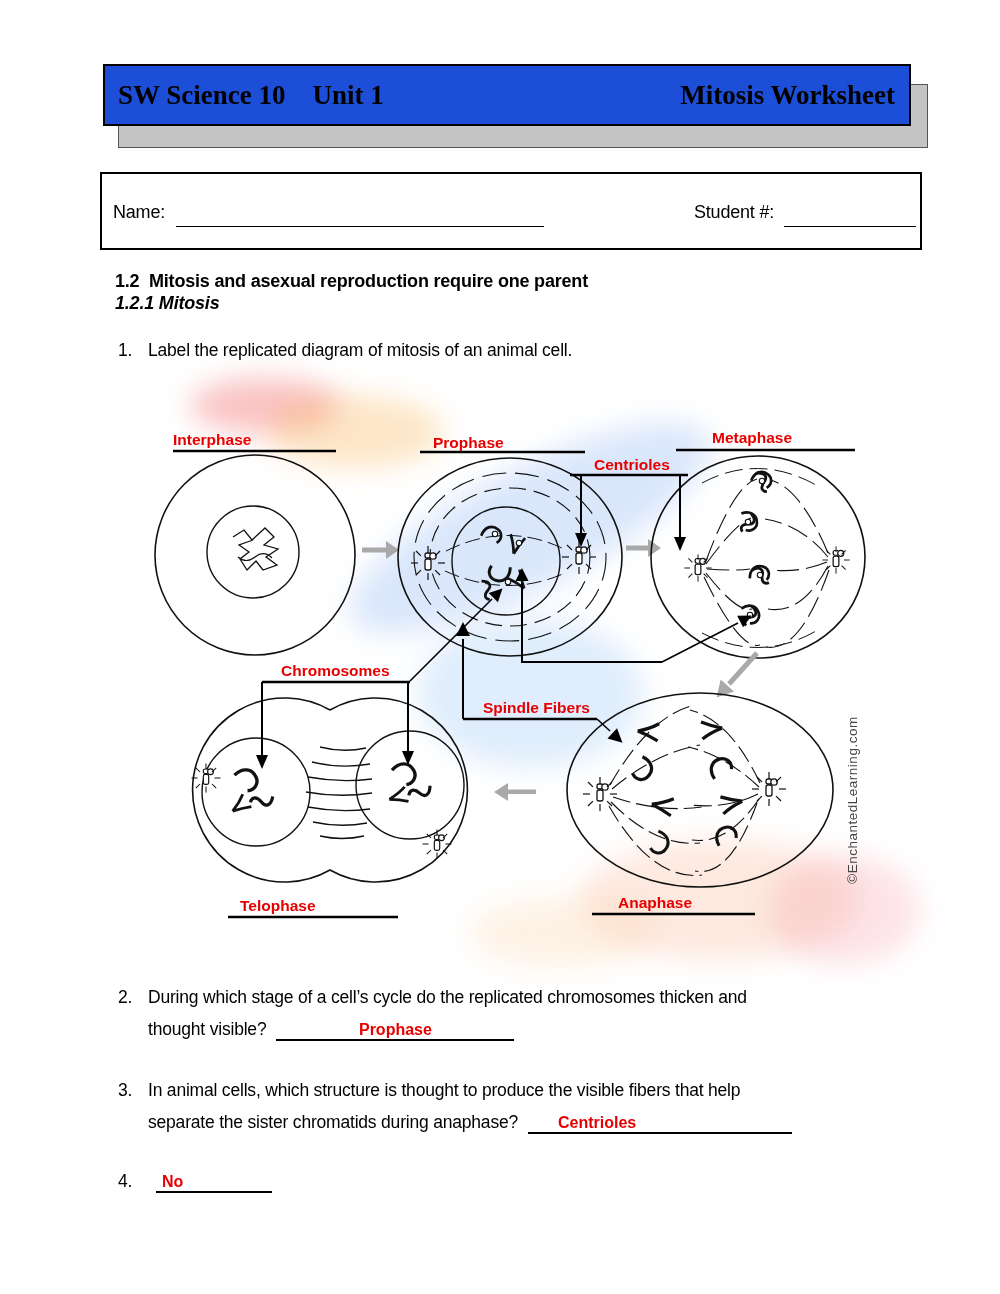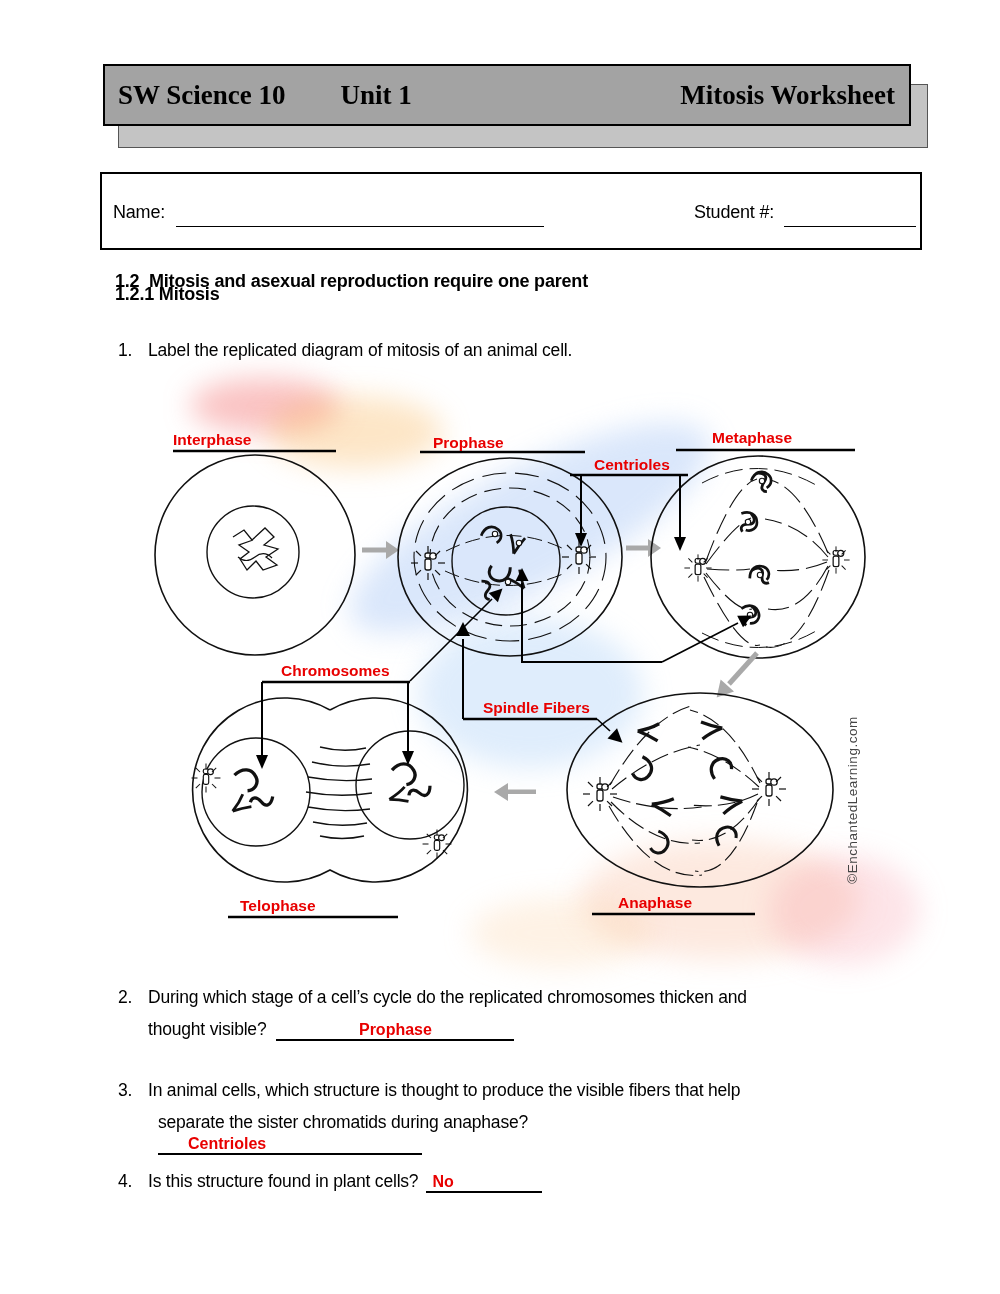--- a/index.html
+++ b/index.html
@@ -3,21 +3,21 @@
 <meta charset="utf-8">
 <style>
   html,body{margin:0;padding:0;background:#888;}
   .page{position:relative;width:1000px;height:1294px;background:#fff;overflow:hidden;
         font-family:"Liberation Sans",sans-serif;color:#000;}
   .abs{position:absolute;}
   
   .blob{position:absolute;border-radius:50%;filter:blur(14px);z-index:0;}
   
   .hdr-shadow{left:118px;top:84px;width:808px;height:62px;background:#c4c4c4;border:1.5px solid #555;z-index:1;}
-  .hdr-box{left:103px;top:64px;width:804px;height:58px;background:#a3a3a3;border:2.5px solid #000;z-index:2;
+  .hdr-box{left:103px;top:64px;width:804px;height:58px;background:#1d4ed8;border:2.5px solid #000;z-index:2;
            display:flex;align-items:center;font-family:"Liberation Serif",serif;font-weight:bold;font-size:27px;white-space:pre;}
   
   .name-box{left:100px;top:172px;width:818px;height:74px;border:2px solid #000;z-index:1;}
   .lbl{position:absolute;font-size:18px;letter-spacing:-0.2px;z-index:2;}
   .rule{position:absolute;border-top:1.8px solid #000;height:0;z-index:2;}
   
   .bold{font-weight:bold;}
   .keepws{white-space:pre;}
   .line{position:absolute;display:flex;align-items:baseline;font-size:17.5px;letter-spacing:-0.2px;
         white-space:nowrap;z-index:2;}
@@ -41,32 +41,32 @@
     <div class="blob" style="left:330px;top:468px;width:400px;height:120px;background:rgba(122,170,240,.28);transform:rotate(-27deg);"></div>
     <div class="blob" style="left:418px;top:618px;width:225px;height:150px;background:rgba(150,195,245,.30);"></div>
     <div class="blob" style="left:580px;top:840px;width:280px;height:120px;background:rgba(247,170,130,.26);"></div>
     <div class="blob" style="left:770px;top:855px;width:150px;height:110px;background:rgba(244,130,150,.22);"></div>
     <div class="blob" style="left:470px;top:898px;width:180px;height:70px;background:rgba(250,205,150,.25);"></div>
   </div>
 
   <div class="abs hdr-shadow"></div>
   <div class="abs hdr-box">
     <span style="margin-left:13px;">SW Science 10</span>
-    <span style="margin-left:55px;">Unit 1</span>
+    <span style="margin-left:27px;">Unit 1</span>
     <span style="margin-left:auto;margin-right:14px;text-align:center;">Mitosis Worksheet</span>
   </div>
 
   <div class="abs name-box"></div>
   <div class="lbl" style="left:113px;top:202px;">Name:</div>
   <div class="rule" style="left:176px;top:226px;width:368px;"></div>
   <div class="lbl" style="left:694px;top:202px;">Student #:</div>
   <div class="rule" style="left:784px;top:226px;width:132px;"></div>
 
   <div class="lbl bold keepws" style="left:115px;top:271px;">1.2  Mitosis and asexual reproduction require one parent</div>
-  <div class="lbl bold" style="left:115px;top:284px;">1.2.1 Mitosis</div>
+  <div class="lbl bold" style="left:115px;top:293px;font-style:italic;">1.2.1 Mitosis</div>
 
   <div class="line" style="left:118px;top:340px;">
     <span class="qnum">1.</span>
     <span>Label the replicated diagram of mitosis of an animal cell.</span>
   </div>
 
   <svg class="diagram" width="1000" height="570" viewBox="0 0 1000 570">
     <defs>
       <g id="cent" stroke="#111" stroke-width="1.3" fill="#fff">
         <rect x="-3" y="-4" width="6" height="11" rx="2"></rect>
@@ -312,28 +312,27 @@
     <span>thought visible?</span>
     <span class="blank" style="width:238px;margin-left:10px;">
       <span class="ans">Prophase</span>
     </span>
   </div>
 
   <div class="line" style="left:118px;top:1080px;">
     <span class="qnum">3.</span>
     <span>In animal cells, which structure is thought to produce the visible fibers that help</span>
   </div>
-  <div class="line" style="left:148px;top:1112px;flex-direction:column;">
+  <div class="line" style="left:148px;top:1112px;">
     <span>separate the sister chromatids during anaphase?</span>
     <span class="blank" style="width:234px;margin-left:10px;text-align:left;padding-left:30px;">
       <span class="ans">Centrioles</span>
     </span>
   </div>
 
   <div class="line" style="left:118px;top:1171px;">
     <span class="qnum">4.</span>
-    <span>Is this structure found in plant cells?</span>
     <span class="blank" style="width:110px;margin-left:8px;text-align:left;padding-left:6px;">
       <span class="ans">No</span>
     </span>
   </div>
 
 </div>
 
 </body></html>

